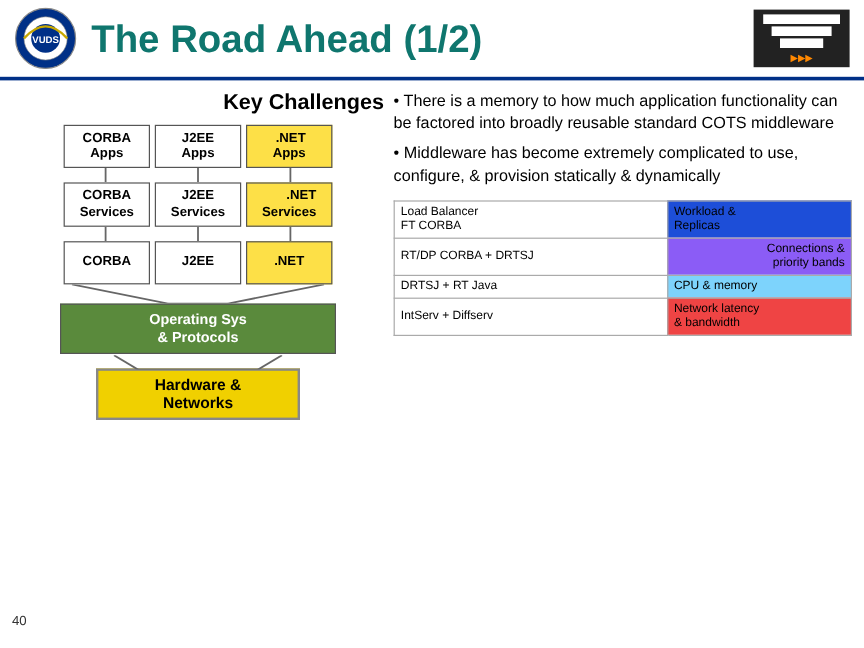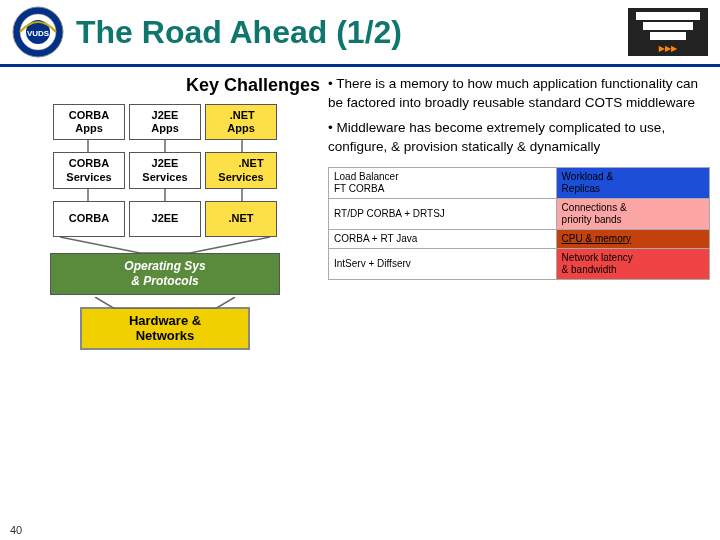--- a/index.html
+++ b/index.html
@@ -129,28 +129,28 @@
       padding-left: 39px;
     }
     #middleware-diagram td {
       border: 1px solid #aaa;
       padding: 3px 5px;
       vertical-align: middle;
       line-height: 1.2;
     }
     .mw-label { background: #fff; font-weight: normal; color: #000; }
     .mw-workload { background: #1d4ed8; }
-    .mw-connections { background: #fca5a5; }
-    .mw-cpu { background: #c2410c; text-decoration: underline; }
+    .mw-connections { background: #8b5cf6; text-align: right; }
+    .mw-cpu { background: #7dd3fc; }
     .mw-network { background: #ef4444; }
 
     
     #footer {
       position: absolute;
-      bottom: 4px;
+      bottom: 16px;
       left: 10px;
       font-size: 11px;
       color: #333;
     }
 
     
     .funnel-wrap {
       position: relative;
       display: flex;
       flex-direction: column;
@@ -226,21 +226,21 @@
 
       <div style="width:230px;height:16px;position:relative;">
         <svg width="230" height="16">
           <line x1="10" y1="0" x2="90" y2="16" stroke="#666" stroke-width="1.5"></line>
           <line x1="220" y1="0" x2="140" y2="16" stroke="#666" stroke-width="1.5"></line>
           <line x1="90" y1="16" x2="140" y2="16" stroke="#666" stroke-width="1.5"></line>
         </svg>
       </div>
 
       <div style="display:flex;justify-content:center;">
-        <div class="box box-green box-full" style="font-size:12px;font-weight:bold;font-style:italic;">Operating Sys<br>&amp; Protocols</div>
+        <div class="box box-green box-full" style="font-size:12px;font-weight:bold;">Operating Sys<br>&amp; Protocols</div>
       </div>
 
       <div style="width:230px;height:12px;position:relative;">
         <svg width="230" height="12">
           <line x1="45" y1="0" x2="65" y2="12" stroke="#666" stroke-width="1.5"></line>
           <line x1="185" y1="0" x2="165" y2="12" stroke="#666" stroke-width="1.5"></line>
           <line x1="65" y1="12" x2="165" y2="12" stroke="#666" stroke-width="1.5"></line>
         </svg>
       </div>
 
@@ -265,21 +265,21 @@
       <tbody>
           <tr>
         <td class="mw-label">Load Balancer<br>FT CORBA</td>
         <td class="mw-workload">Workload &amp;<br>Replicas</td>
       </tr>
       <tr>
         <td class="mw-label">RT/DP CORBA + DRTSJ</td>
         <td class="mw-connections">Connections &amp;<br>priority bands</td>
       </tr>
       <tr>
-        <td class="mw-label">CORBA + RT Java</td>
+        <td class="mw-label">DRTSJ + RT Java</td>
         <td class="mw-cpu">CPU &amp; memory</td>
       </tr>
       <tr>
         <td class="mw-label">IntServ + Diffserv</td>
         <td class="mw-network">Network latency<br>&amp; bandwidth</td>
       </tr>
     </tbody>
       </table>
 
 

